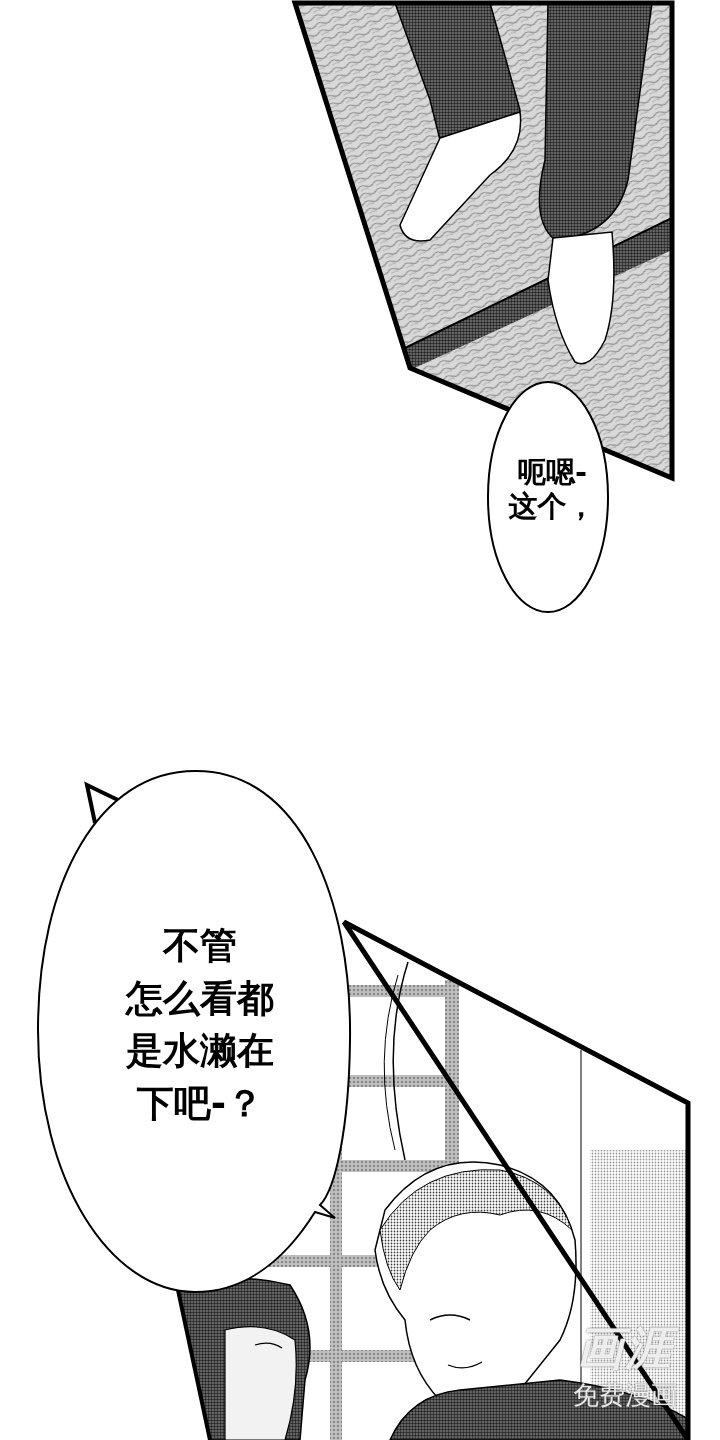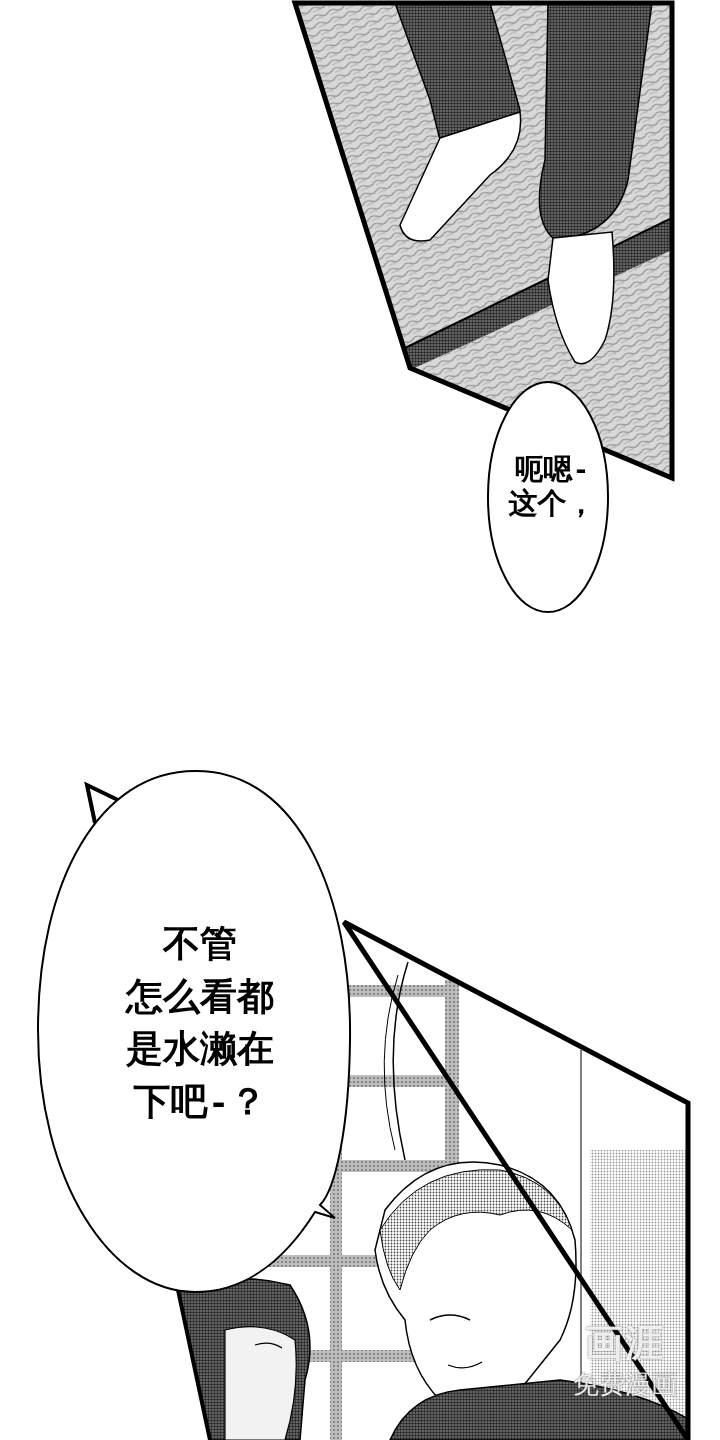--- a/index.html
+++ b/index.html
@@ -1,22 +1,22 @@
 <!DOCTYPE html>
 <html><head>
   <meta charset="utf-8">
   <style>
     html, body { margin: 0; padding: 0; background: #ffffff; }
     body { width: 720px; height: 1440px; position: relative; overflow: hidden; font-family: "DejaVu Sans", sans-serif; }
     .layer { position: absolute; left: 0; top: 0; width: 720px; height: 1440px; }
-    .bubble-text { position: absolute; text-align: center; color: #000; font-weight: bold; line-height: 1.18; white-space: pre; font-family: Liberation Mono, monospace; }
+    .bubble-text { position: absolute; text-align: center; color: #000; font-weight: bold; line-height: 1.18; white-space: pre; }
     .t1 { left: 497px; top: 455px; width: 110px; font-size: 29px; }
     .t2 { left: 80px; top: 920px; width: 240px; font-size: 37px; line-height: 1.42; }
     .wm { position: absolute; left: 560px; top: 1318px; width: 130px; text-align: center; color: rgba(255,255,255,0.88); }
-    .wm-logo { font-size: 38px; font-weight: bold; letter-spacing: 2px; text-shadow: 0 0 2px #666; }
+    .wm-logo { font-size: 46px; font-weight: bold; letter-spacing: 2px; text-shadow: 0 0 2px #666; font-style: italic; }
     .wm-sub { font-size: 26px; margin-top: -2px; text-shadow: 0 0 2px #555; }
   </style>
 </head>
 <body>
 
 <svg class="layer" viewBox="0 0 720 1440" xmlns="http://www.w3.org/2000/svg">
   <defs>
     <pattern id="dots" width="3" height="3" patternUnits="userSpaceOnUse">
       <rect width="3" height="3" fill="#fff"></rect>
       <circle cx="1.5" cy="1.5" r="0.9" fill="#444"></circle>

